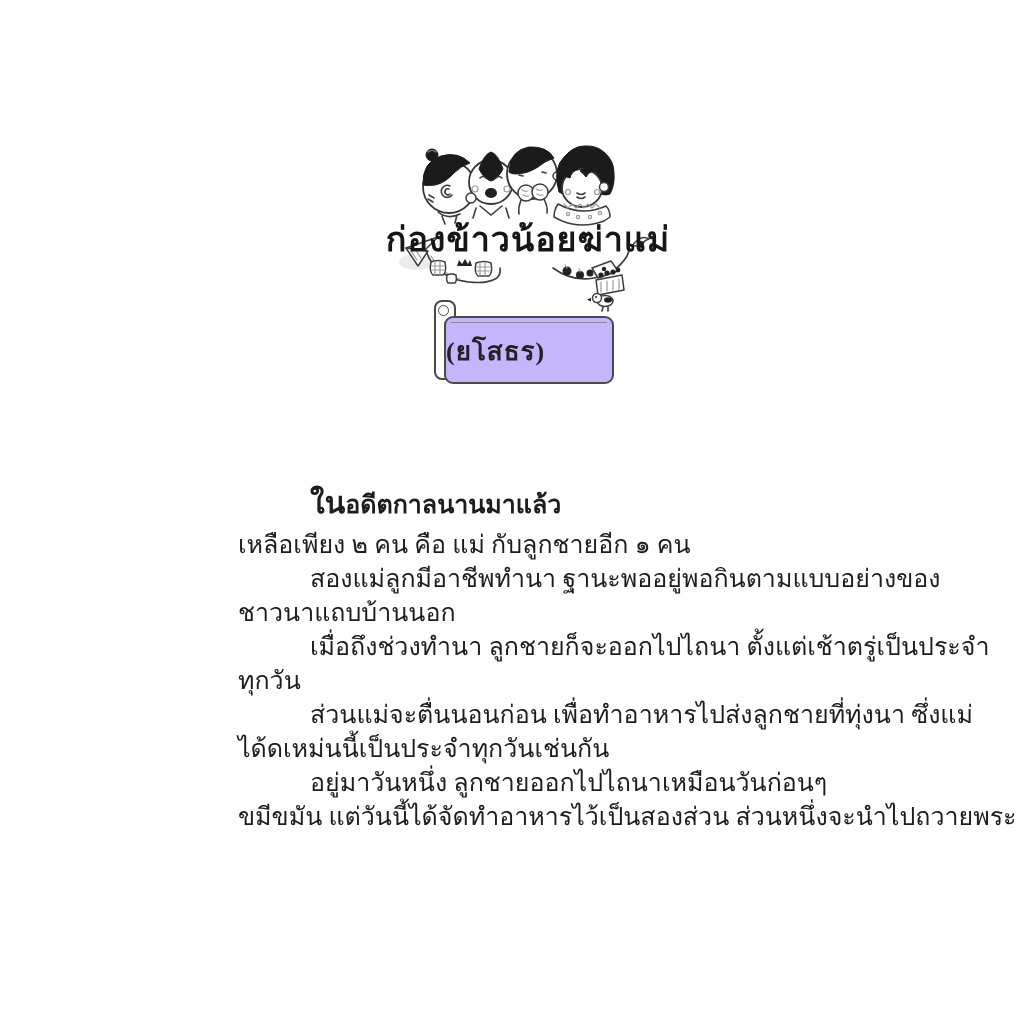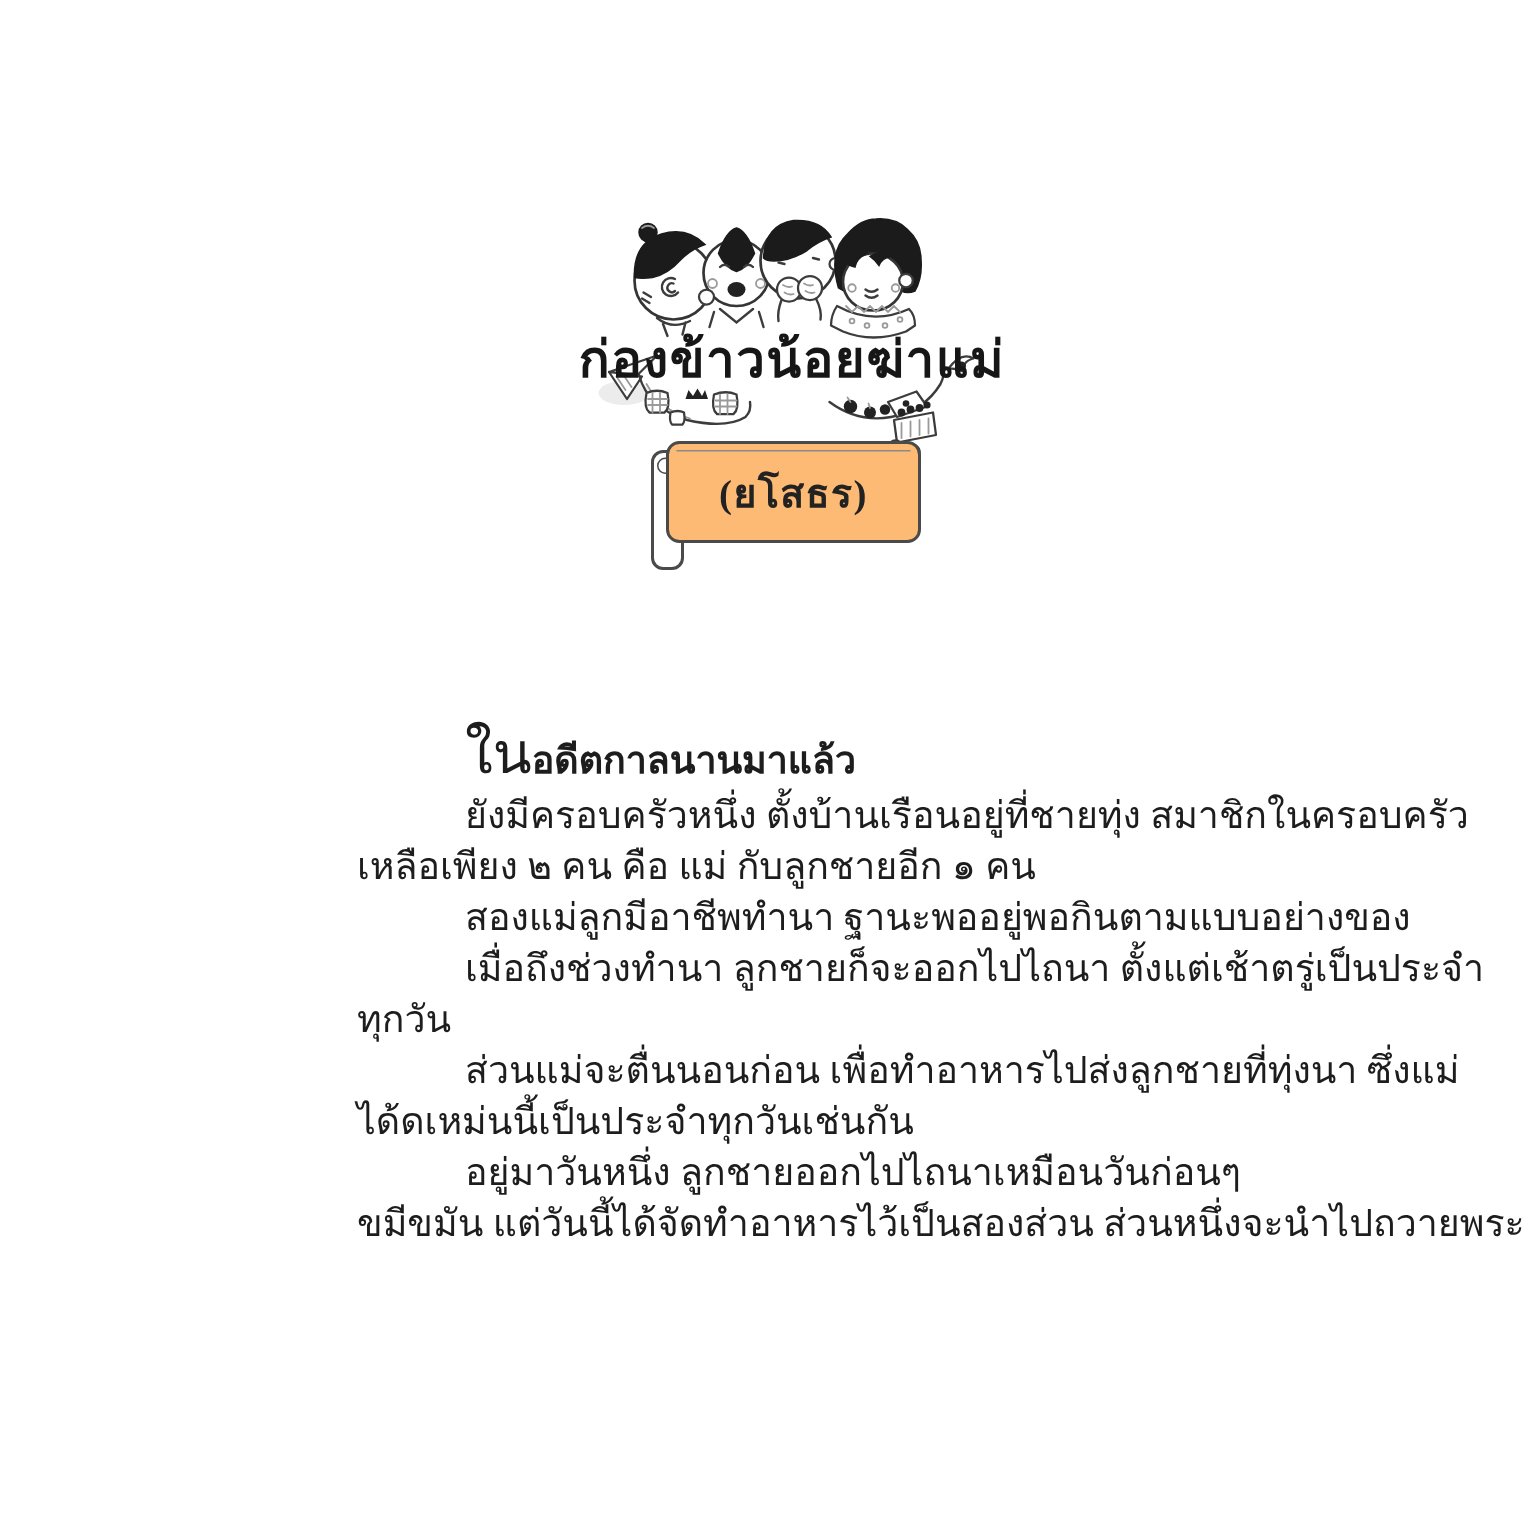--- a/index.html
+++ b/index.html
@@ -16,43 +16,43 @@
   .lt{fill:none;stroke:#9a9a9a;stroke-width:1.2;stroke-linecap:round;}
   .wt{fill:#ffffff;stroke:#3c3c3c;stroke-width:1.5;stroke-linejoin:round;}
   .dk{fill:#222222;stroke:none;}
   .title{
     position:absolute;left:528px;top:212px;transform:translateX(-50%);
     margin:0;font-size:34px;font-weight:800;color:#161616;white-space:nowrap;
     letter-spacing:1px;
   }
   
   .banner{
-    position:absolute;left:444px;top:294px;width:166px;height:64px;
-    background:#fdba74;border:2px solid #4a4a4a;border-radius:9px;
-    display:flex;align-items:center;justify-content:center;
+    position:absolute;left:444px;top:316px;width:166px;height:64px;
+    background:#c4b5fd;border:2px solid #4a4a4a;border-radius:9px;
+    display:flex;align-items:center;
   }
   .banner .inner-rule{
     position:absolute;left:5px;right:5px;top:4px;height:0;
     border-top:1.5px solid #8a8a8a;
   }
   .banner-roll{
     position:absolute;left:434px;top:300px;width:18px;height:76px;
     background:#ffffff;border:2px solid #4a4a4a;border-radius:8px;
   }
   .banner-spiral{
     position:absolute;left:438px;top:305px;width:9px;height:9px;
     border:1.6px solid #4a4a4a;border-radius:50%;background:#fff;
   }
   .province{font-size:26px;font-weight:600;color:#222;letter-spacing:1px;}
   
   .story{position:absolute;left:238px;top:478px;width:612px;}
   .line{height:34px;line-height:34px;font-size:25px;white-space:nowrap;color:#1d1d1d;}
   .line.indent{padding-left:72px;}
   .opening{height:50px;line-height:50px;font-weight:bold;}
-  .dropword{font-size:38px;font-weight:normal;}
+  .dropword{font-size:30px;font-weight:bold;}
   .opening-rest{font-size:25px;font-weight:bold;margin-top:36px;}
 </style>
 </head>
 <body>
 
 <div class="page">
 
   <div class="art">
     <svg viewBox="0 0 380 202" xmlns="http://www.w3.org/2000/svg">
 
@@ -163,23 +163,23 @@
     <div class="inner-rule"></div>
     <span class="province">(ยโสธร)</span>
   </div>
 
   <div class="story">
     <div class="line indent opening">
       <span class="dropword">ใน</span><span class="opening-rest">อดีตกาลนานมาแล้ว</span>
     </div>
     <div>
 
-    <div class="line indent">ยังมีครอบครัวหนึ่ง ตั้งบ้านเรือนอยู่ที่ชายทุ่ง สมาชิกในครอบครัว</div>
         <div class="line">เหลือเพียง ๒ คน คือ แม่ กับลูกชายอีก ๑ คน</div>
         <div class="line indent">สองแม่ลูกมีอาชีพทำนา ฐานะพออยู่พอกินตามแบบอย่างของ</div>
+        <div class="line">ชาวนาแถบบ้านนอก</div>
         <div class="line indent">เมื่อถึงช่วงทำนา ลูกชายก็จะออกไปไถนา ตั้งแต่เช้าตรู่เป็นประจำ</div>
         <div class="line">ทุกวัน</div>
         <div class="line indent">ส่วนแม่จะตื่นนอนก่อน เพื่อทำอาหารไปส่งลูกชายที่ทุ่งนา ซึ่งแม่</div>
         <div class="line">ได้ดเหม่นนี้เป็นประจำทุกวันเช่นกัน</div>
         <div class="line indent">อยู่มาวันหนึ่ง ลูกชายออกไปไถนาเหมือนวันก่อนๆ</div>
         <div class="line">ขมีขมัน แต่วันนี้ได้จัดทำอาหารไว้เป็นสองส่วน ส่วนหนึ่งจะนำไปถวายพระ</div>
       </div>
   </div>
 
 </div>

